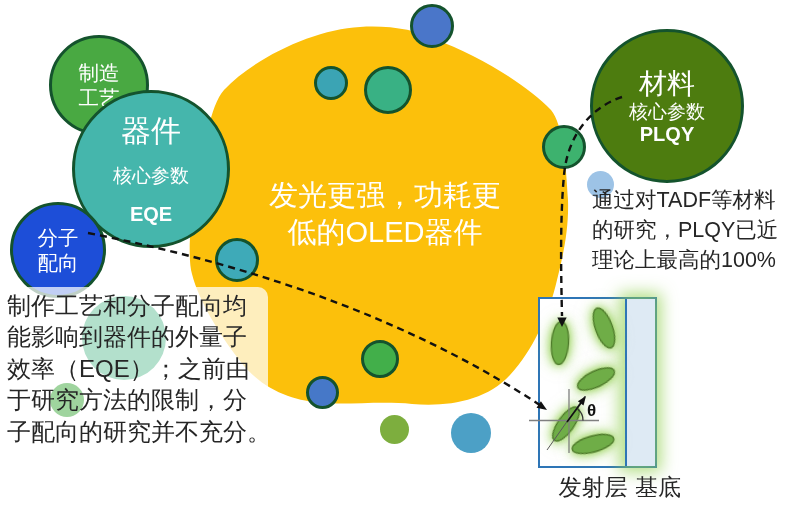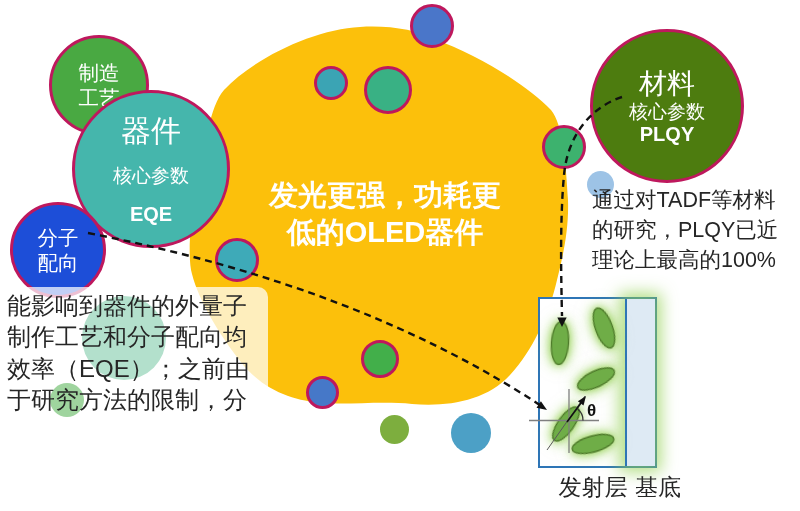--- a/index.html
+++ b/index.html
@@ -4,36 +4,36 @@
 <style>
   html,body{margin:0;padding:0;background:#fff;}
   .stage{position:relative;width:800px;height:511px;background:#fff;overflow:hidden;
          font-family:"Liberation Sans",sans-serif;}
   .abs{position:absolute;}
   svg{position:absolute;left:0;top:0;pointer-events:none;}
 
   
   .bubble{position:absolute;border-radius:50%;display:flex;flex-direction:column;
           align-items:center;justify-content:center;text-align:center;color:#fff;}
-  .ring{border:3px solid #be185d;}
+  .ring{border:3px solid #14532d;}
   .dot{position:absolute;border-radius:50%;}
 
   .bubble-process{left:49px;top:35px;width:94px;height:94px;background:#49A942;
                   font-size:20.5px;line-height:25px;}
   .bubble-device{left:72px;top:90px;width:152px;height:152px;background:#45B6AC;gap:16px;}
   .bubble-orientation{left:10px;top:202px;width:90px;height:90px;background:#1d4ed8;
                   font-size:20.5px;line-height:25px;}
   .bubble-material{left:590px;top:29px;width:148px;height:148px;background:#4d7c0f;}
   .bubble-title-lg{font-size:30px;line-height:34px;}
   .bubble-title-md{font-size:28px;line-height:32px;}
   .bubble-sub{font-size:19px;line-height:23px;}
   .bubble-param{font-size:20px;line-height:22px;font-weight:700;}
 
   .center-text{left:240px;top:177px;width:290px;text-align:center;color:#fff;
-               font-size:29px;line-height:37px;font-weight:700;}
+               font-size:29px;line-height:37px;font-weight:400;}
 
   
   .note-box{left:2px;top:287px;width:266px;height:167px;background:rgba(255,255,255,.73);
             border-radius:10px;}
   .note-left{left:7px;top:290px;width:264px;font-size:24px;line-height:31.4px;color:#262626;}
   .note-right{left:592px;top:185px;width:210px;font-size:21.5px;line-height:30px;color:#262626;}
 
   
   .stack-box{left:538px;top:297px;width:115px;height:167px;background:#fff;
              border:2px solid #2E75B6;}
@@ -96,24 +96,25 @@
 
   <div class="abs center-text">
     <div>发光更强，功耗更</div>
     <div>低的OLED器件</div>
   </div>
 
   <div class="abs note-box"></div>
   <div class="dot" style="left:82px;top:296px;width:84px;height:84px;background:#B3E0CC;"></div>
   <div class="dot" style="left:50px;top:383px;width:34px;height:34px;background:#9FD49E;"></div>
   <div class="abs note-left">
+    <div>制作工艺和分子配向均</div>
     <div>能影响到器件的外量子</div>
-    <div>制作工艺和分子配向均</div>
     <div>效率（EQE）；之前由</div>
     <div>于研究方法的限制，分</div>
+    <div>子配向的研究并不充分。</div>
   </div>
 
   <div class="dot" style="left:587px;top:171px;width:27px;height:27px;background:#9DC3E6;"></div>
   <div class="abs note-right">
     <div>通过对TADF等材料</div>
     <div>的研究，PLQY已近</div>
     <div>理论上最高的100%</div>
   </div>
 
   <div class="abs stack-box">

